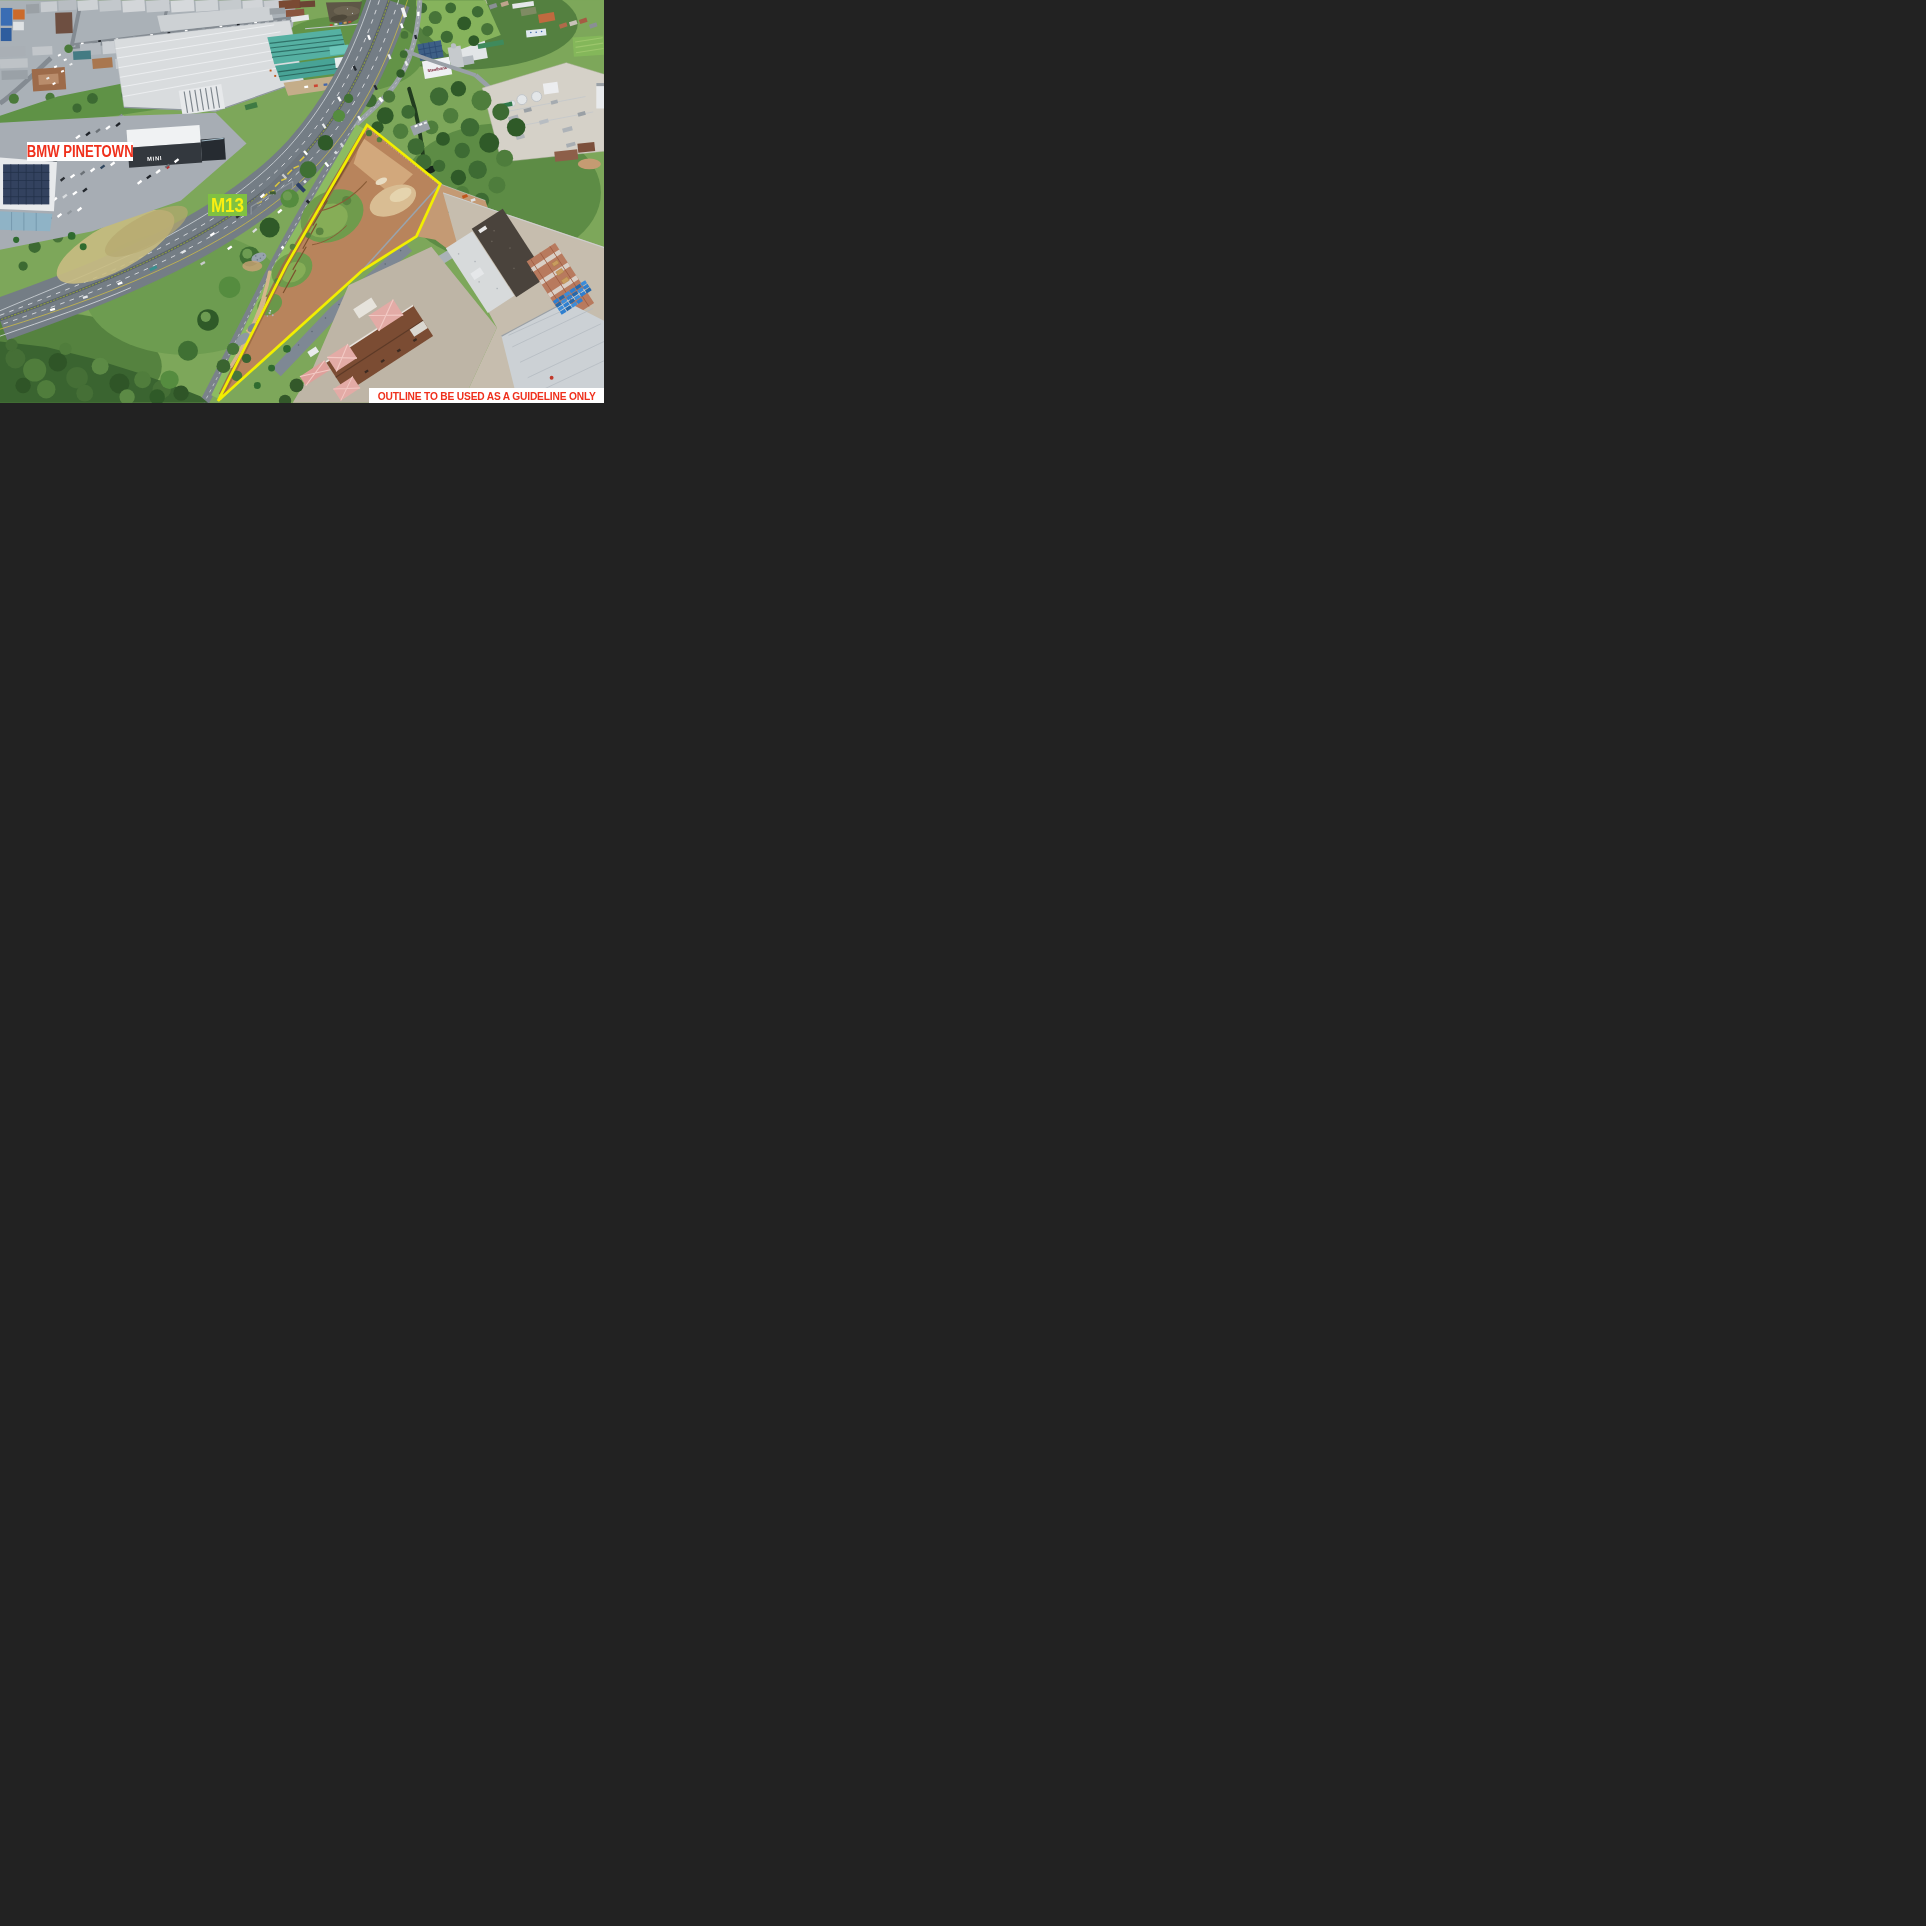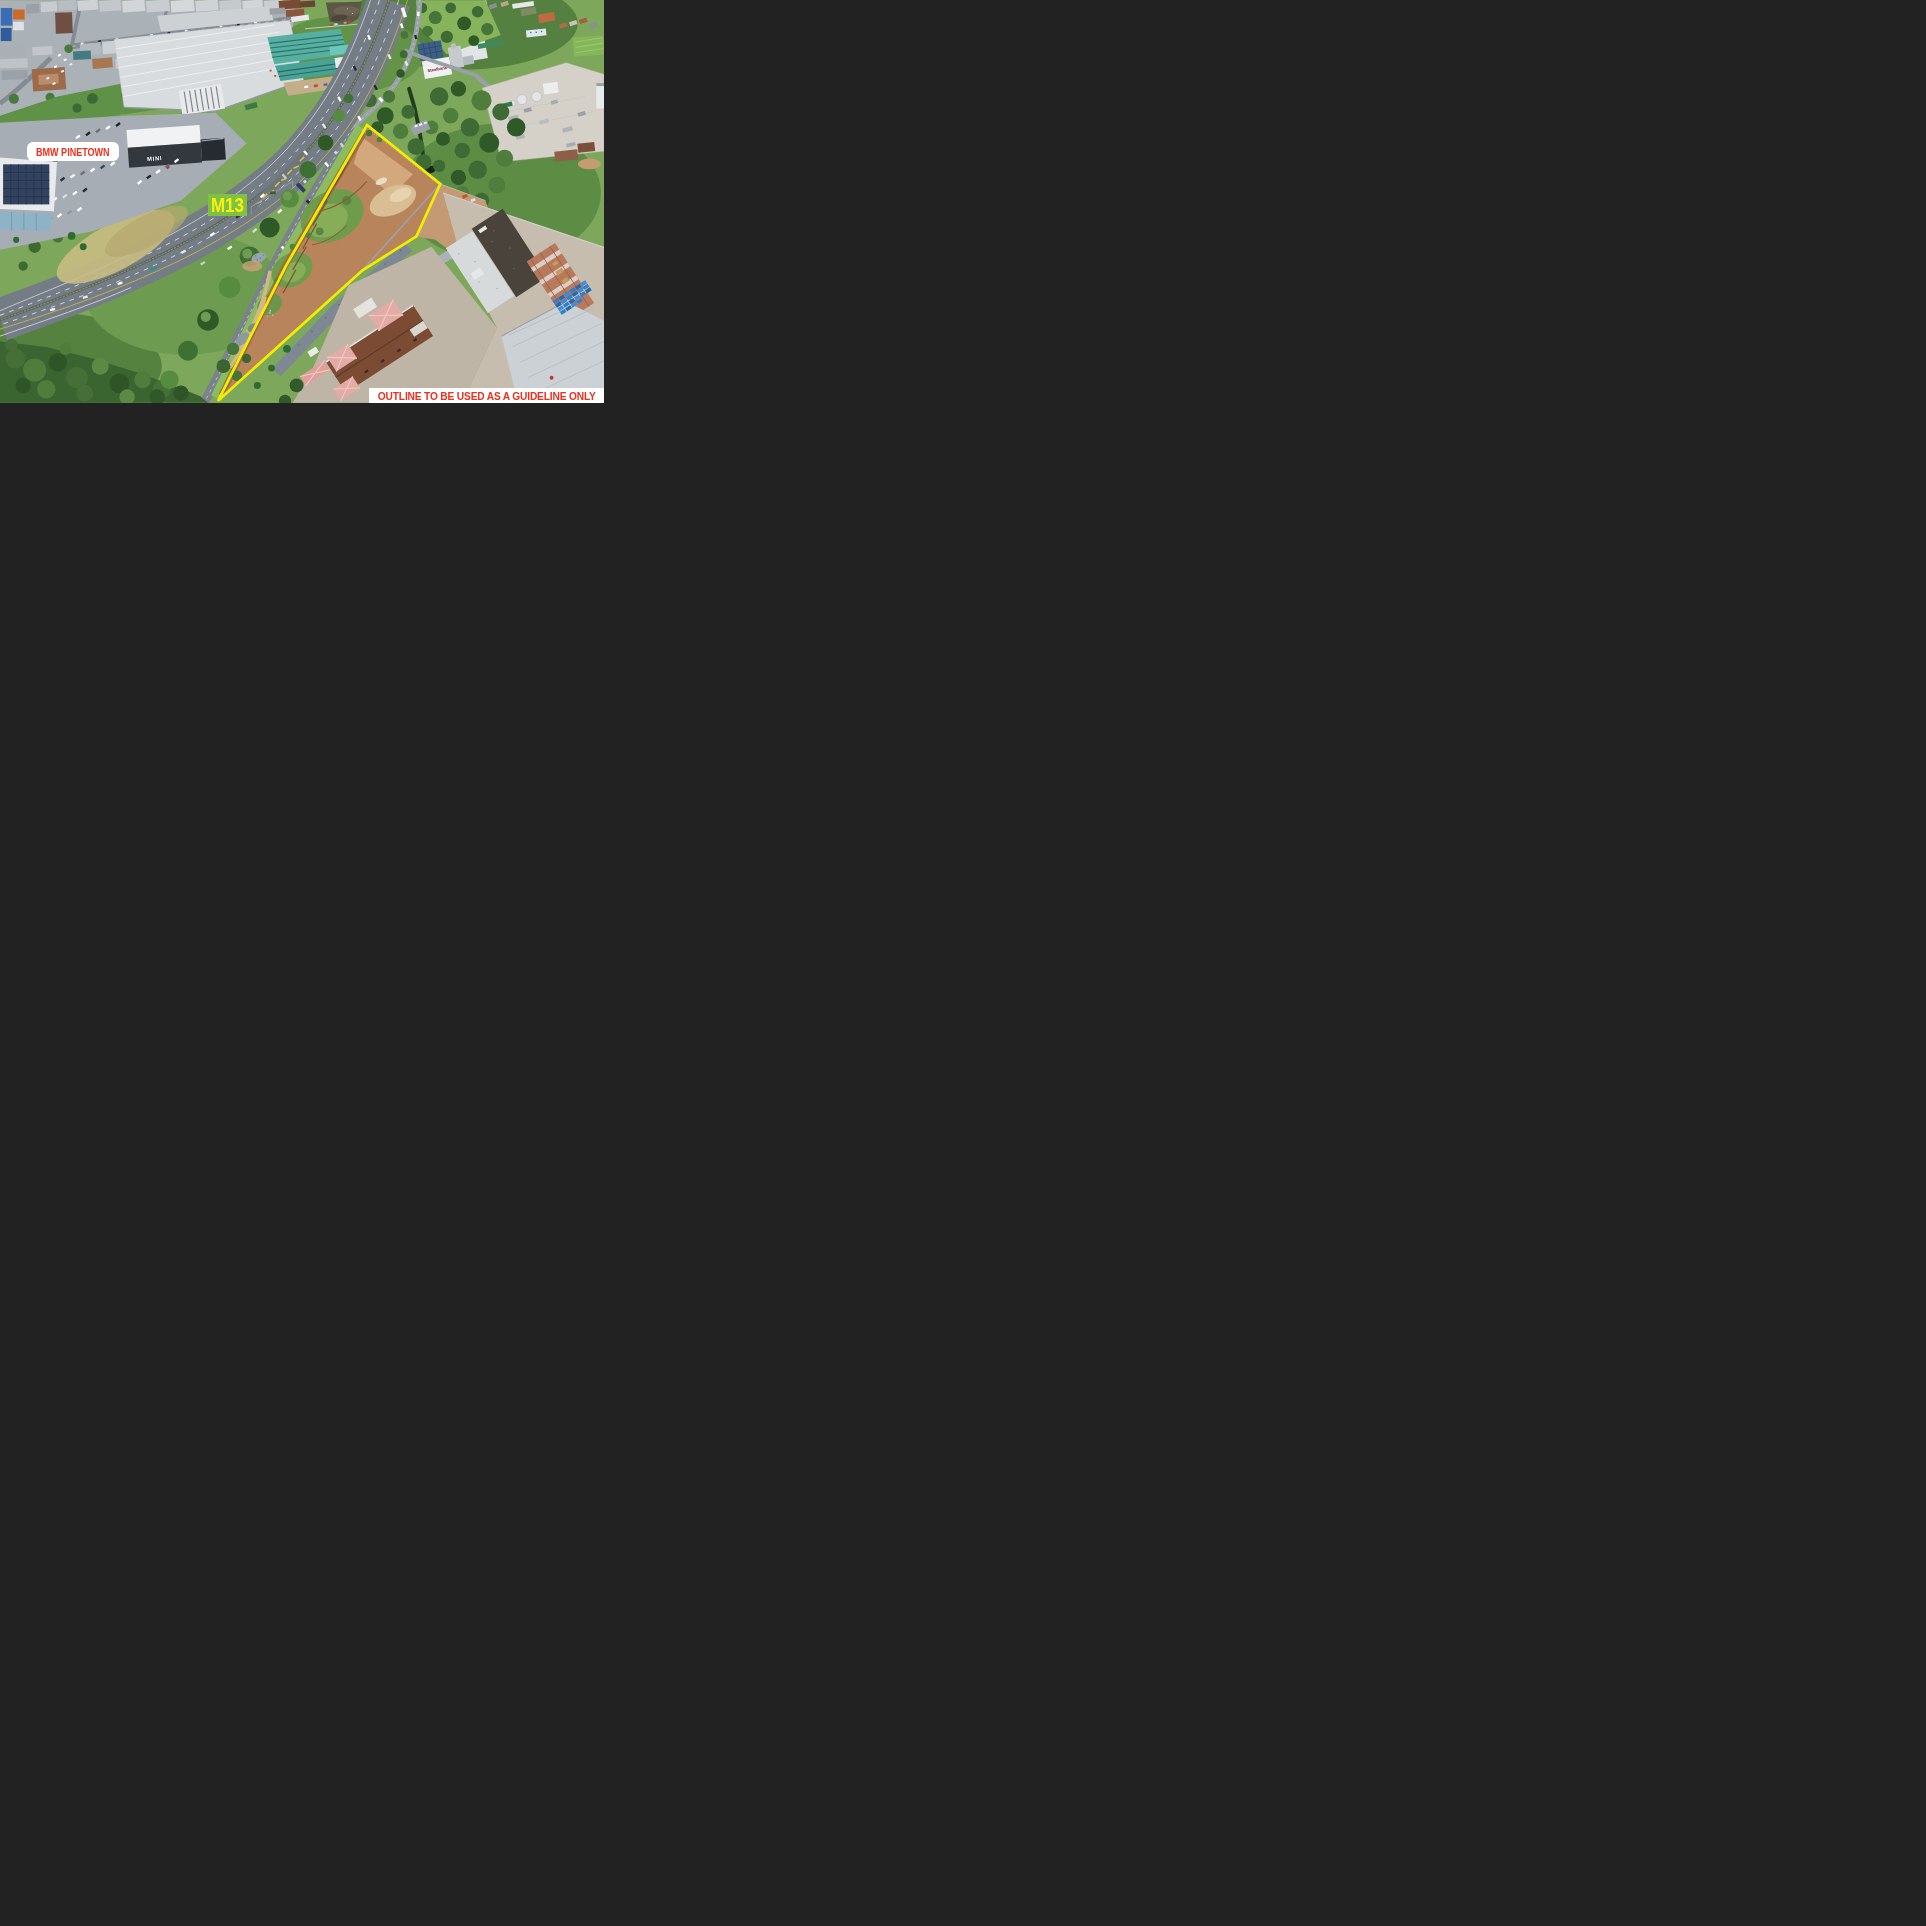--- a/index.html
+++ b/index.html
@@ -2,21 +2,21 @@
 <html style="font-size:6.2px"><head>
 <meta charset="utf-8">
 <style>
   html,body{margin:0;padding:0;background:#222;}
   .stage{position:relative;width:604px;height:403px;overflow:hidden;
          font-family:"Liberation Sans",sans-serif;background:#7da75a;}
   .stage svg{position:absolute;left:0;top:0;}
   .overlay{position:absolute;display:flex;align-items:center;justify-content:center;
            font-weight:bold;white-space:nowrap;}
   .overlay span{display:inline-block;transform-origin:center;}
-  #bmw-label{left:27px;top:142px;width:92px;height:19px;font-size:11px;border-radius:6px;}
+  #bmw-label{left:27px;top:142px;width:106px;height:19px;font-size:16px;}
   #bmw-label span{transform:scaleX(.82);}
   #m13-label{left:208px;top:194px;width:39px;height:22px;font-size:20px;}
   #m13-label span{transform:scaleX(.85);}
   #disclaimer-label{left:369px;top:388px;width:235px;height:14.6px;font-size:11.6px;letter-spacing:-0.2px;}
   #disclaimer-label span{transform:scaleX(.88);}
 </style>
 </head>
 <body>
 
 <div class="stage">

